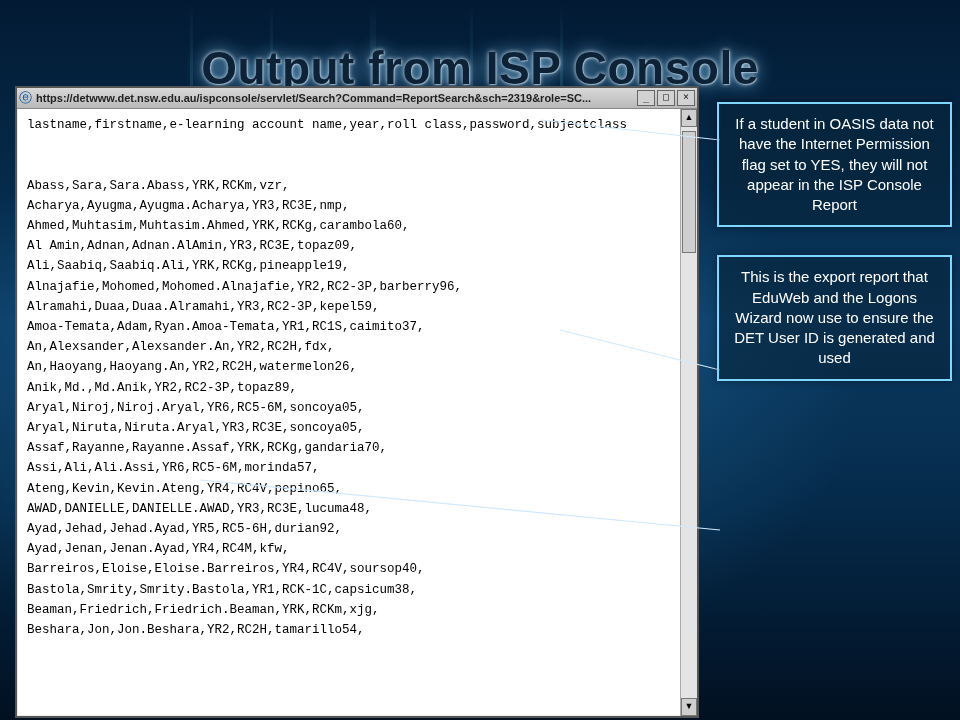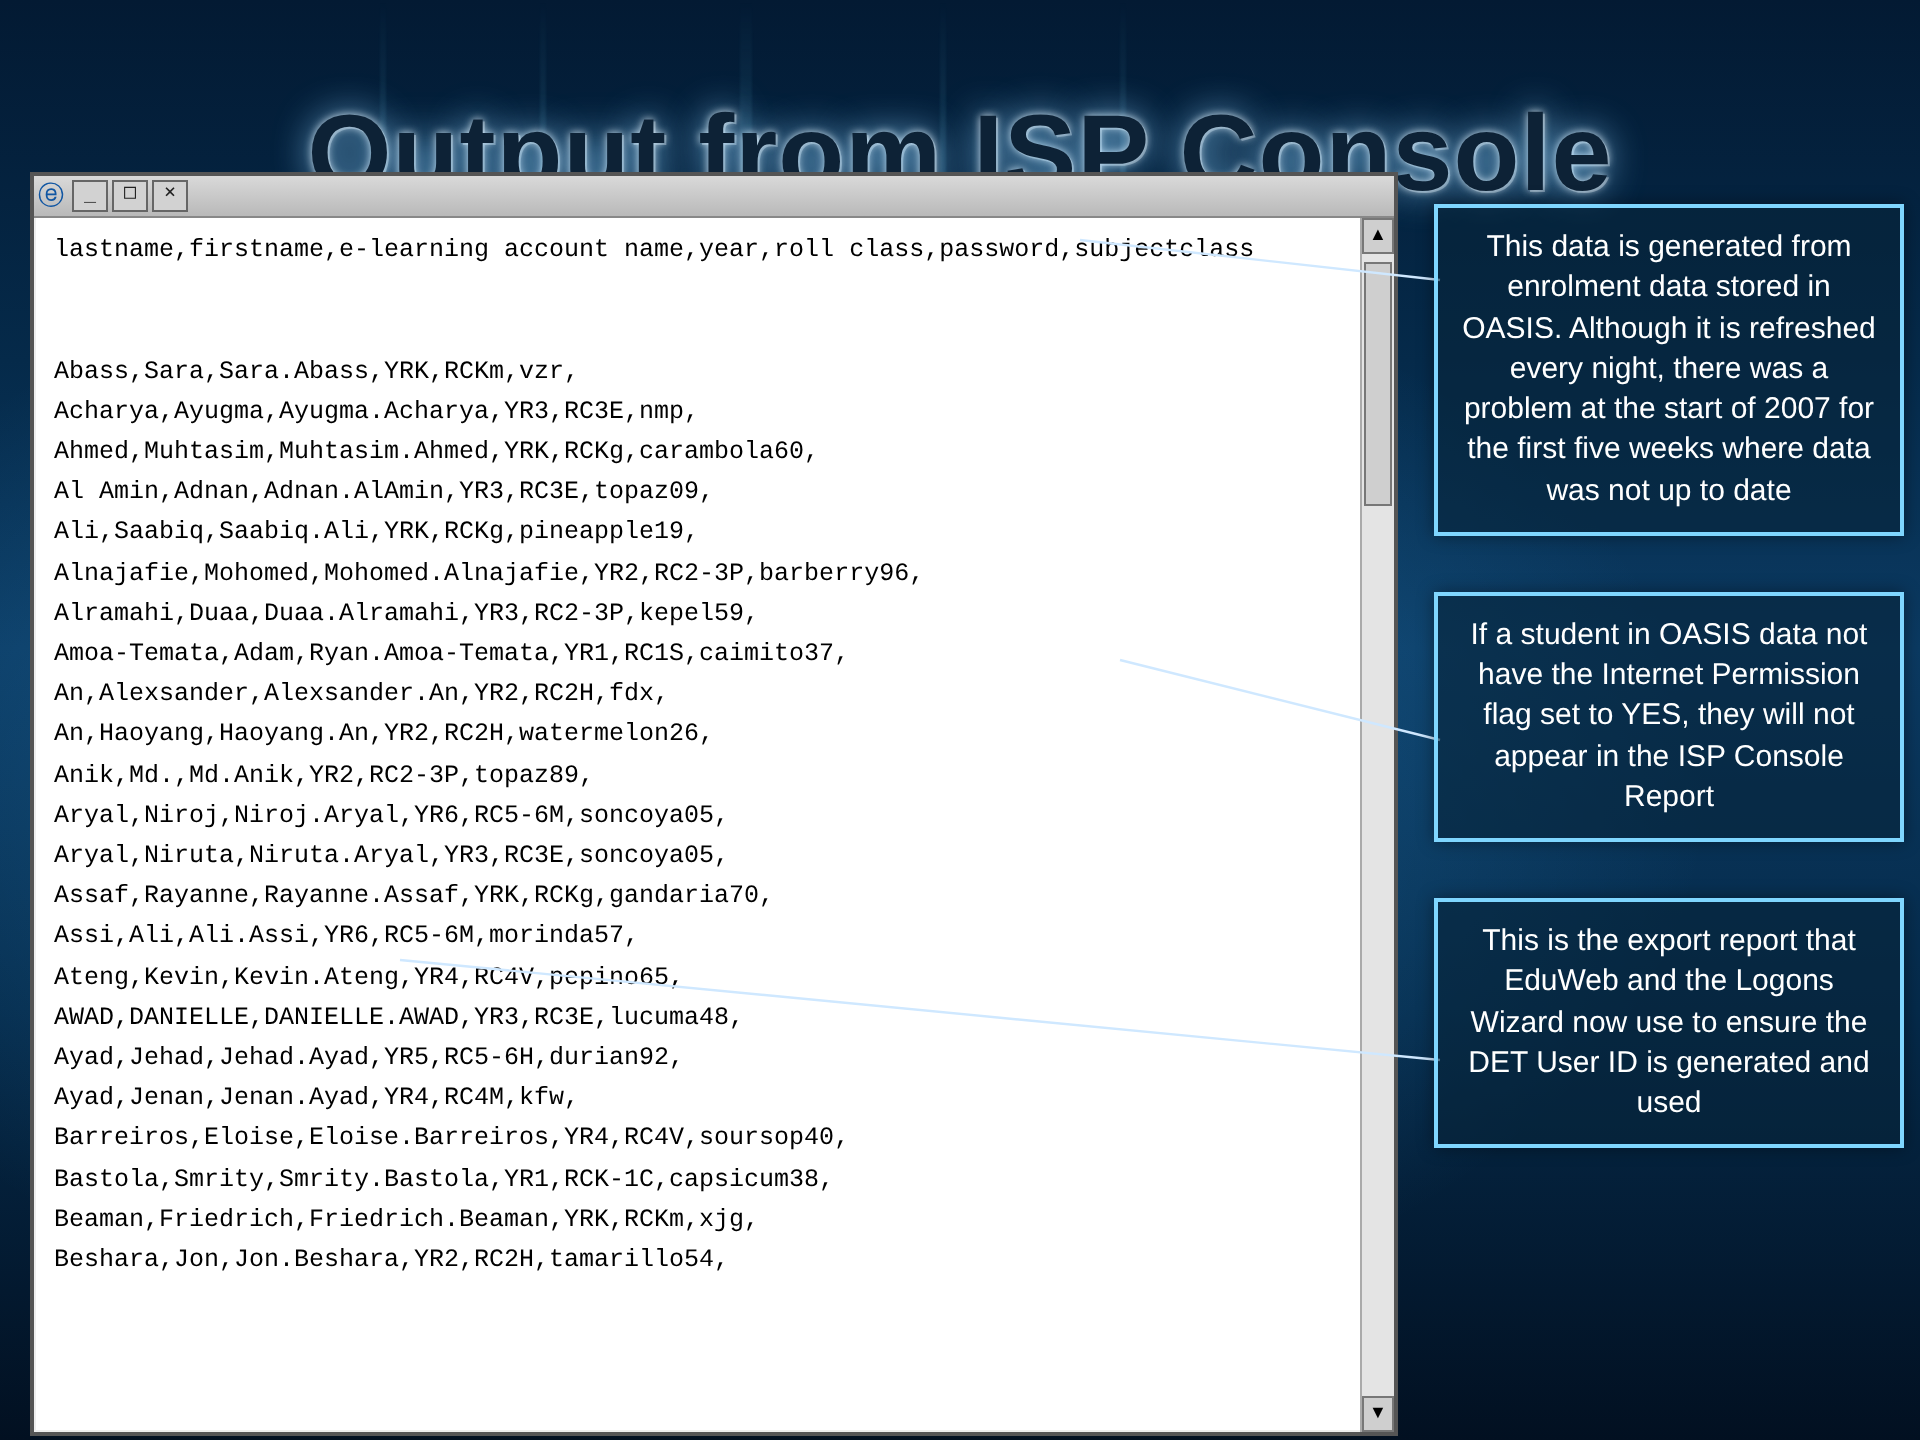--- a/index.html
+++ b/index.html
@@ -27,21 +27,21 @@
     background: linear-gradient(180deg, rgba(120,220,255,0) 0%, rgba(120,220,255,0.55) 50%, rgba(120,220,255,0) 100%);
     filter: blur(0.5px);
   }
   
   .title {
     position: absolute;
     top: 10px;
     left: 0;
     right: 0;
     text-align: center;
-    font-size: 54px;
+    font-size: 46px;
     font-weight: 900;
     letter-spacing: 0.5px;
     color: #0d2236;
     font-family: "Arial Black", Arial, sans-serif;
     text-shadow:
       0 0 18px rgba(140,210,255,0.9),
       0 0 4px  rgba(255,255,255,0.9),
       1px 1px 0 rgba(255,255,255,0.35);
   }
   
@@ -175,20 +175,21 @@
 <div class="streak" style="left:270px"></div>
 <div class="streak" style="left:370px; width:6px"></div>
 <div class="streak" style="left:470px"></div>
 <div class="streak" style="left:560px"></div>
 
 <h1 class="title">Output from ISP Console</h1>
 
 <div class="window">
   <div class="titlebar">
     <span class="ie">ⓔ</span>
+    <span class="addr">https://detwww.det.nsw.edu.au/ispconsole/servlet/Search?Command=ReportSearch&amp;sch=2319&amp;role=SC...</span>
     <div class="winbtns">
       <div class="winbtn">_</div>
       <div class="winbtn">□</div>
       <div class="winbtn">×</div>
     </div>
   </div>
   <div class="content-wrap">
     <div class="content" id="report-content">lastname,firstname,e-learning account name,year,roll class,password,subjectclass
 
 
@@ -225,16 +226,15 @@
   </div>
 </div>
 
 <svg class="conn-svg">
   <line x1="540" y1="120" x2="720" y2="140"></line>
   <line x1="560" y1="330" x2="720" y2="370"></line>
   <line x1="200" y1="480" x2="720" y2="530"></line>
 </svg>
 
 <div class="callouts">
-  <div class="note">This data is generated from enrolment data stored in OASIS. Although it is refreshed every night, there was a problem at the start of 2007 for the first five weeks where data was not up to date</div>
   <div class="note">If a student in OASIS data not have the Internet Permission flag set to YES, they will not appear in the ISP Console Report</div>
   <div class="note">This is the export report that EduWeb and the Logons Wizard now use to ensure the DET User ID is generated and used</div>
 </div>
 
 </body></html>

